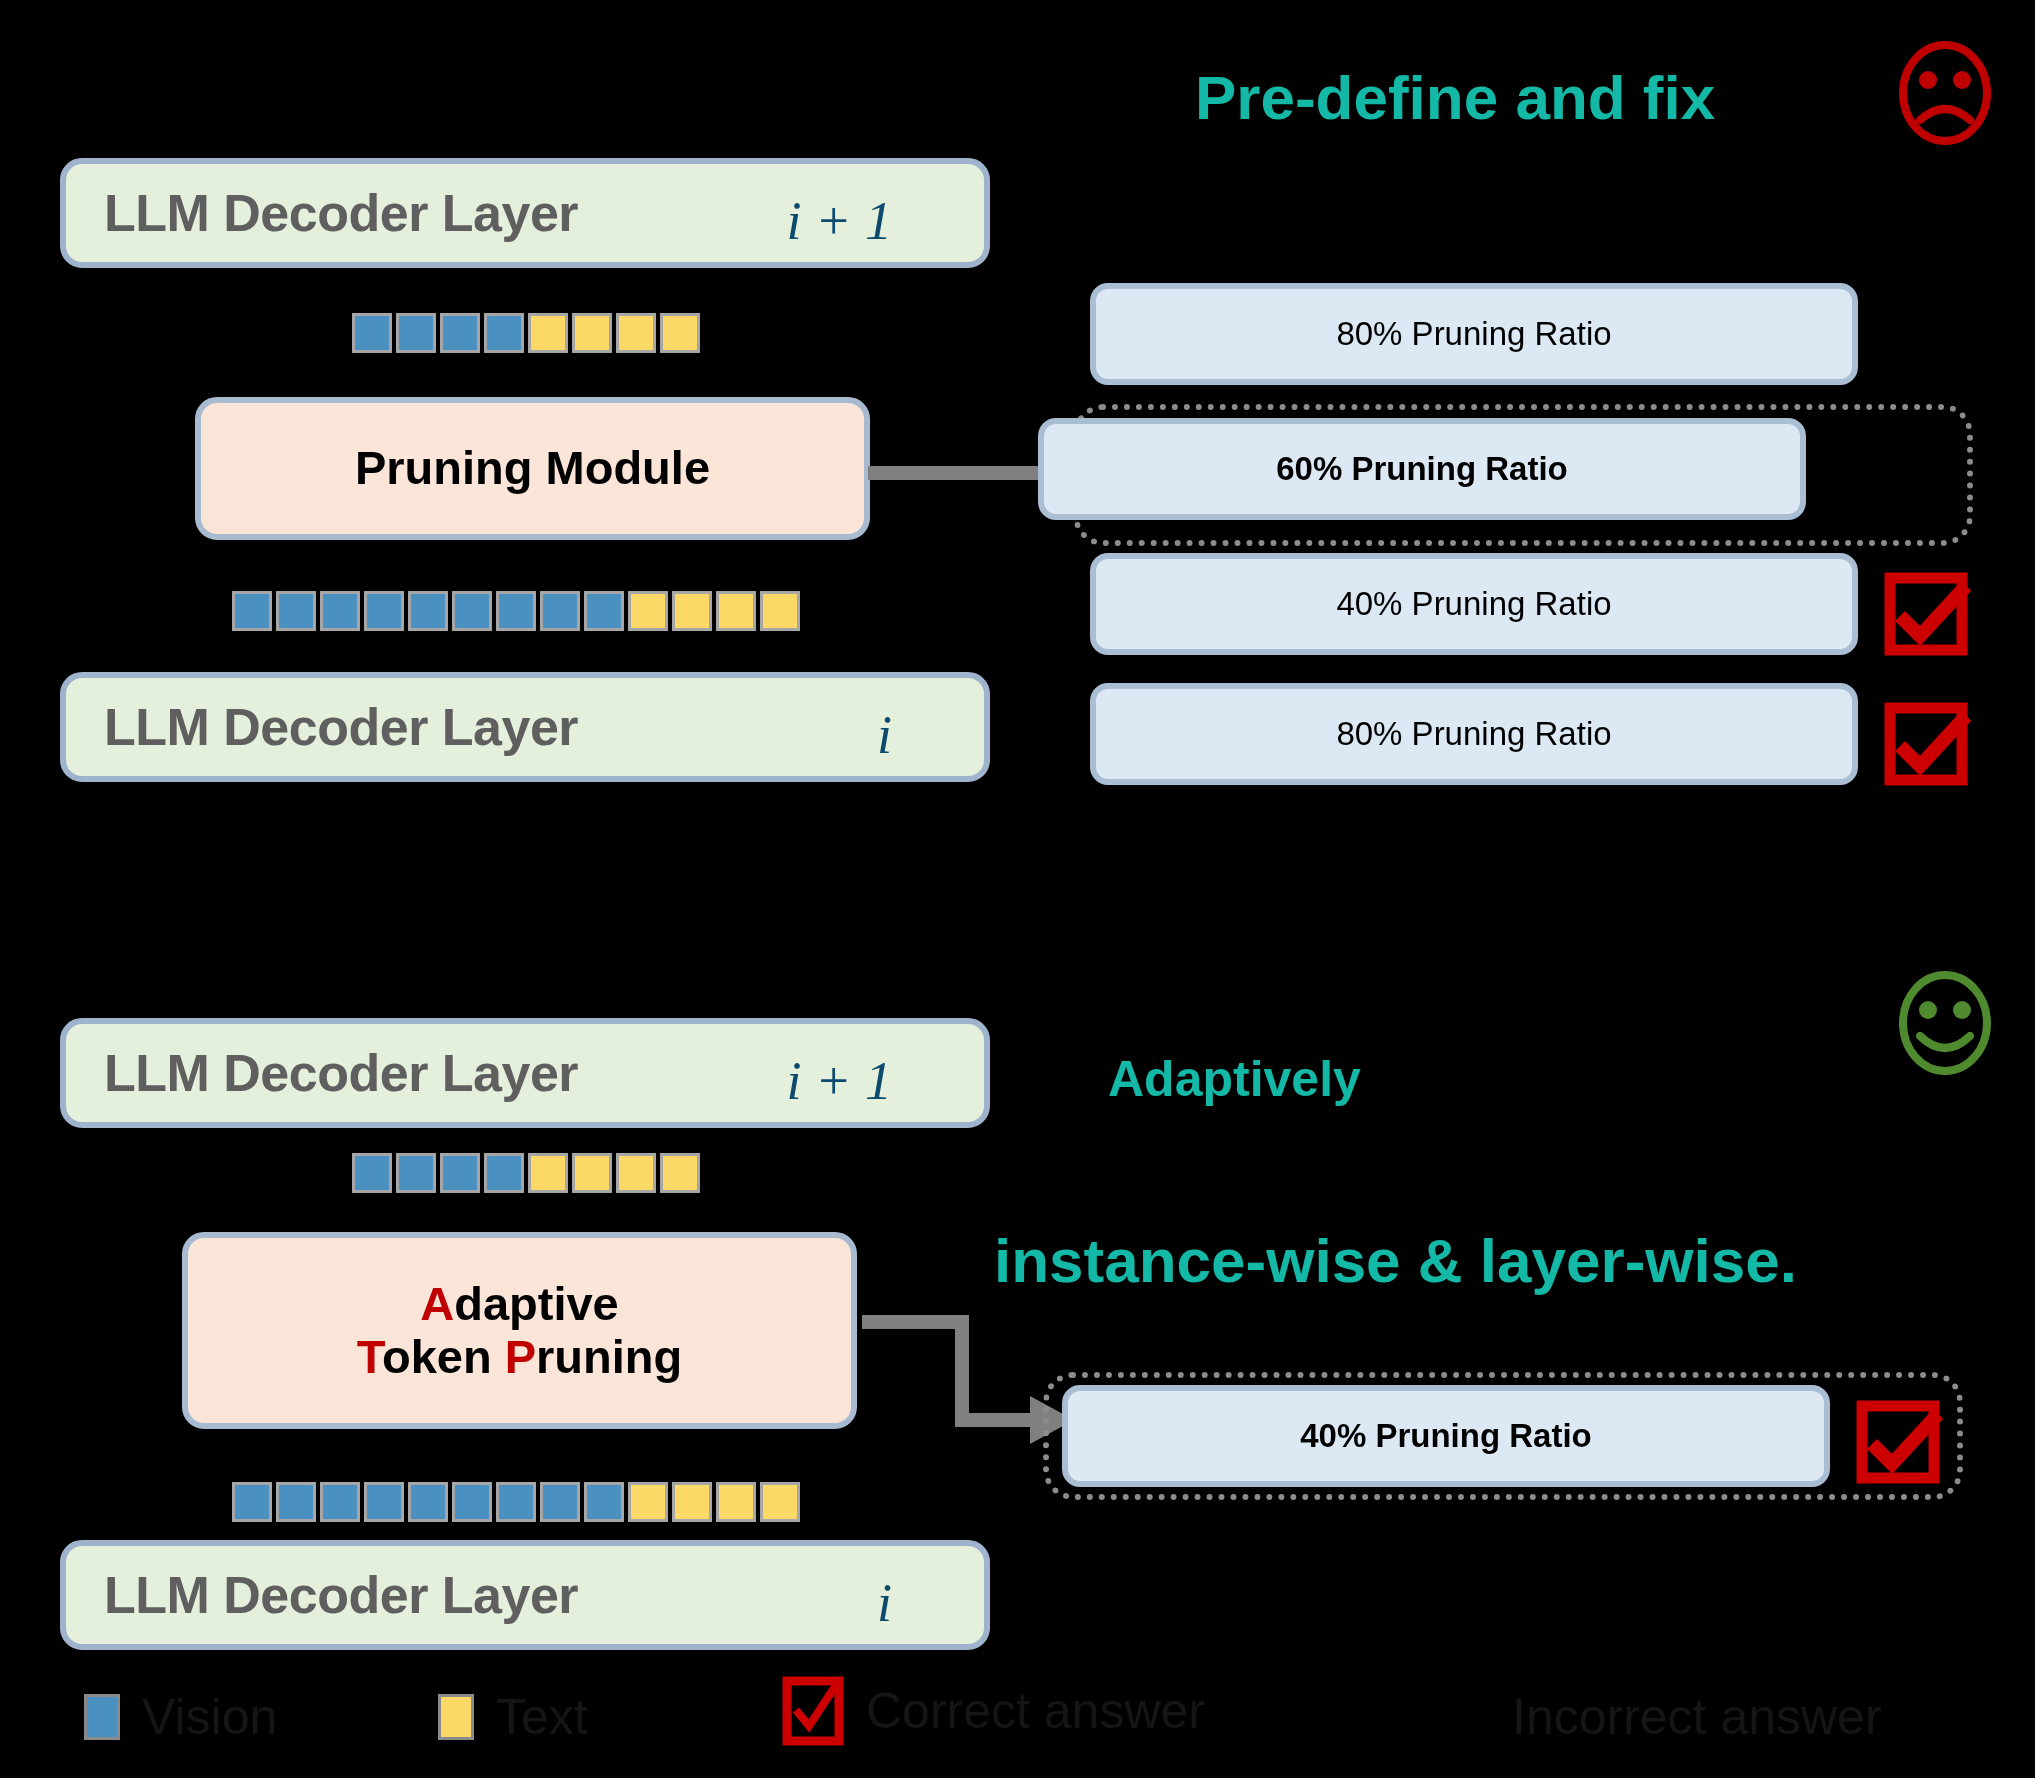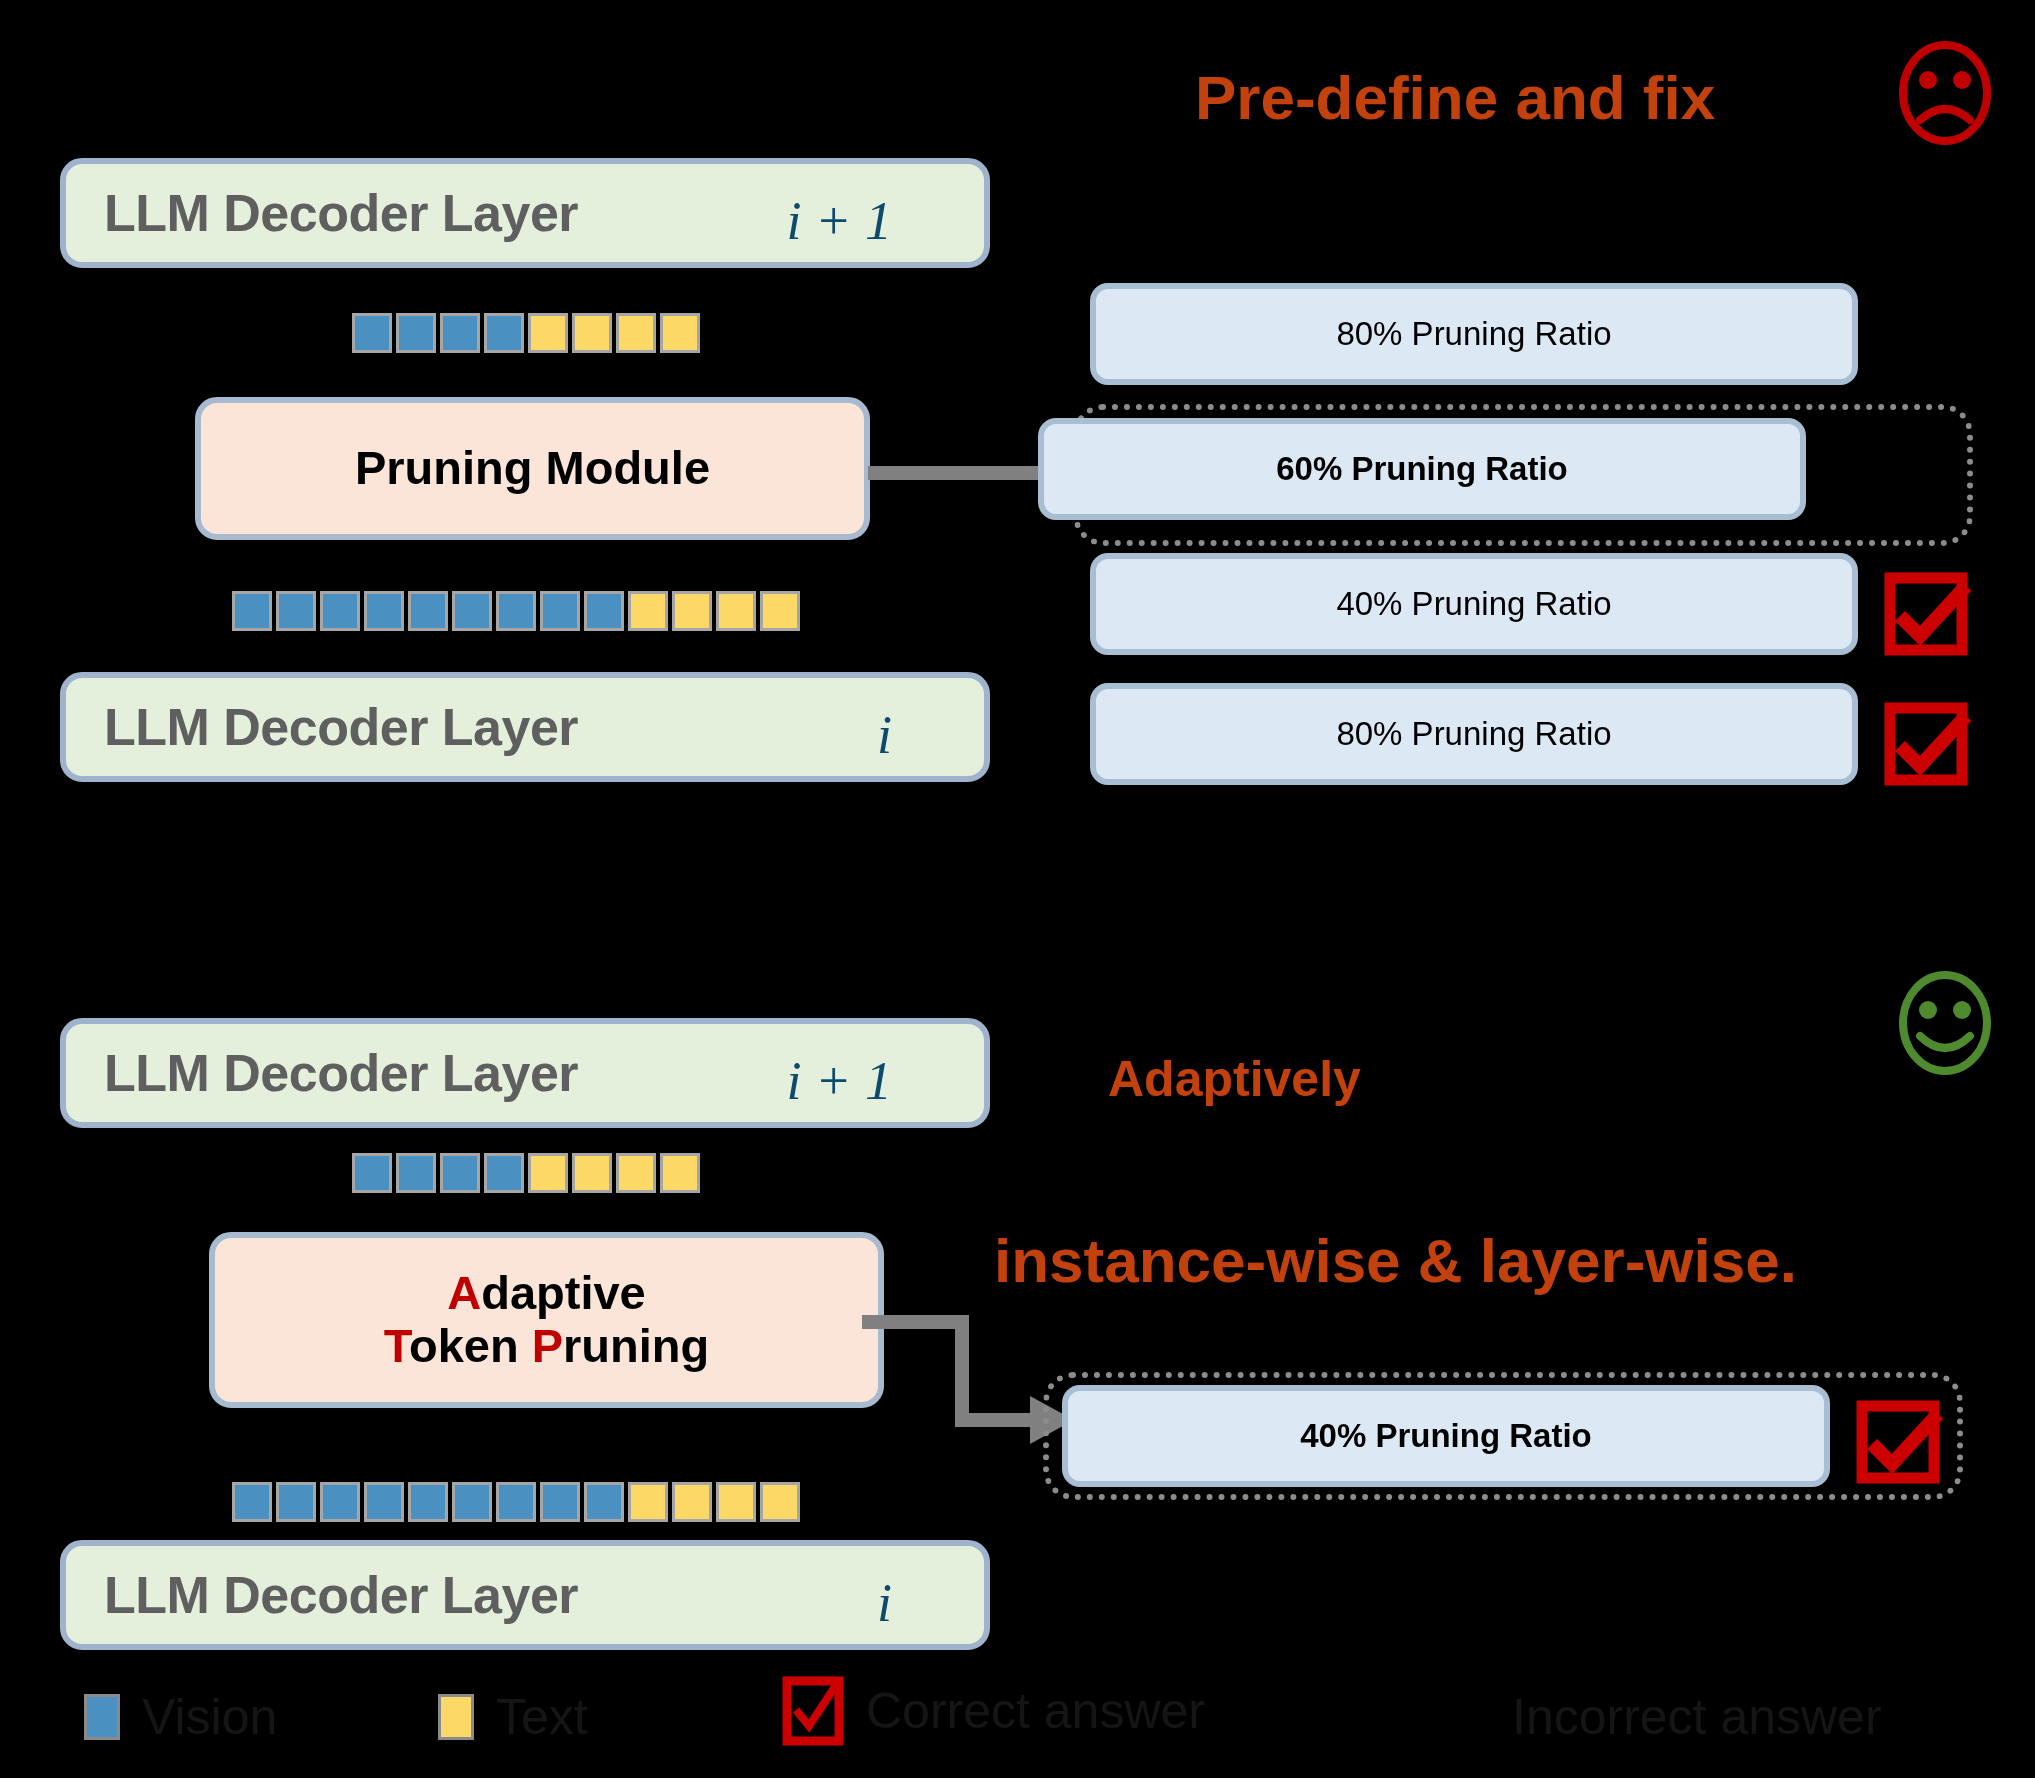--- a/index.html
+++ b/index.html
@@ -95,21 +95,21 @@
     height: 40px;
     box-sizing: border-box;
     border: 3px solid #a6a6a6;
   }
   .token.vision { background: #4a90c0; }
   .token.text   { background: #fcd966; }
 
   
   .headline {
     position: absolute;
-    color: #c2410c;
+    color: #14b8a6;
     font-weight: bold;
     white-space: nowrap;
   }
 
   
   .dotted-frame {
     position: absolute;
     box-sizing: border-box;
     border: 6px dotted #8c8c8c;
     border-radius: 30px;
@@ -263,21 +263,21 @@
     <span class="token vision"></span>
     <span class="token vision"></span>
     <span class="token vision"></span>
     <span class="token vision"></span>
     <span class="token text"></span>
     <span class="token text"></span>
     <span class="token text"></span>
     <span class="token text"></span>
   </div>
 
-  <div class="card module" style="left:209px; top:1232px; width:675px; height:176px;">
+  <div class="card module" style="left:182px; top:1232px; width:675px; height:197px;">
     <span class="module-label">
       <span class="hl">A</span><span>daptive</span><br>
       <span class="hl">T</span><span>oken </span><span class="hl">P</span><span>runing</span>
     </span>
   </div>
 
   <div class="abs" style="left:862px; top:1300px;">
     <svg width="240" height="160" viewBox="0 0 240 160">
       <polyline points="0,22 100,22 100,120 172,120" fill="none" stroke="#808080" stroke-width="14"></polyline>
       <polygon points="168,96 212,120 168,144" fill="#808080"></polygon>

